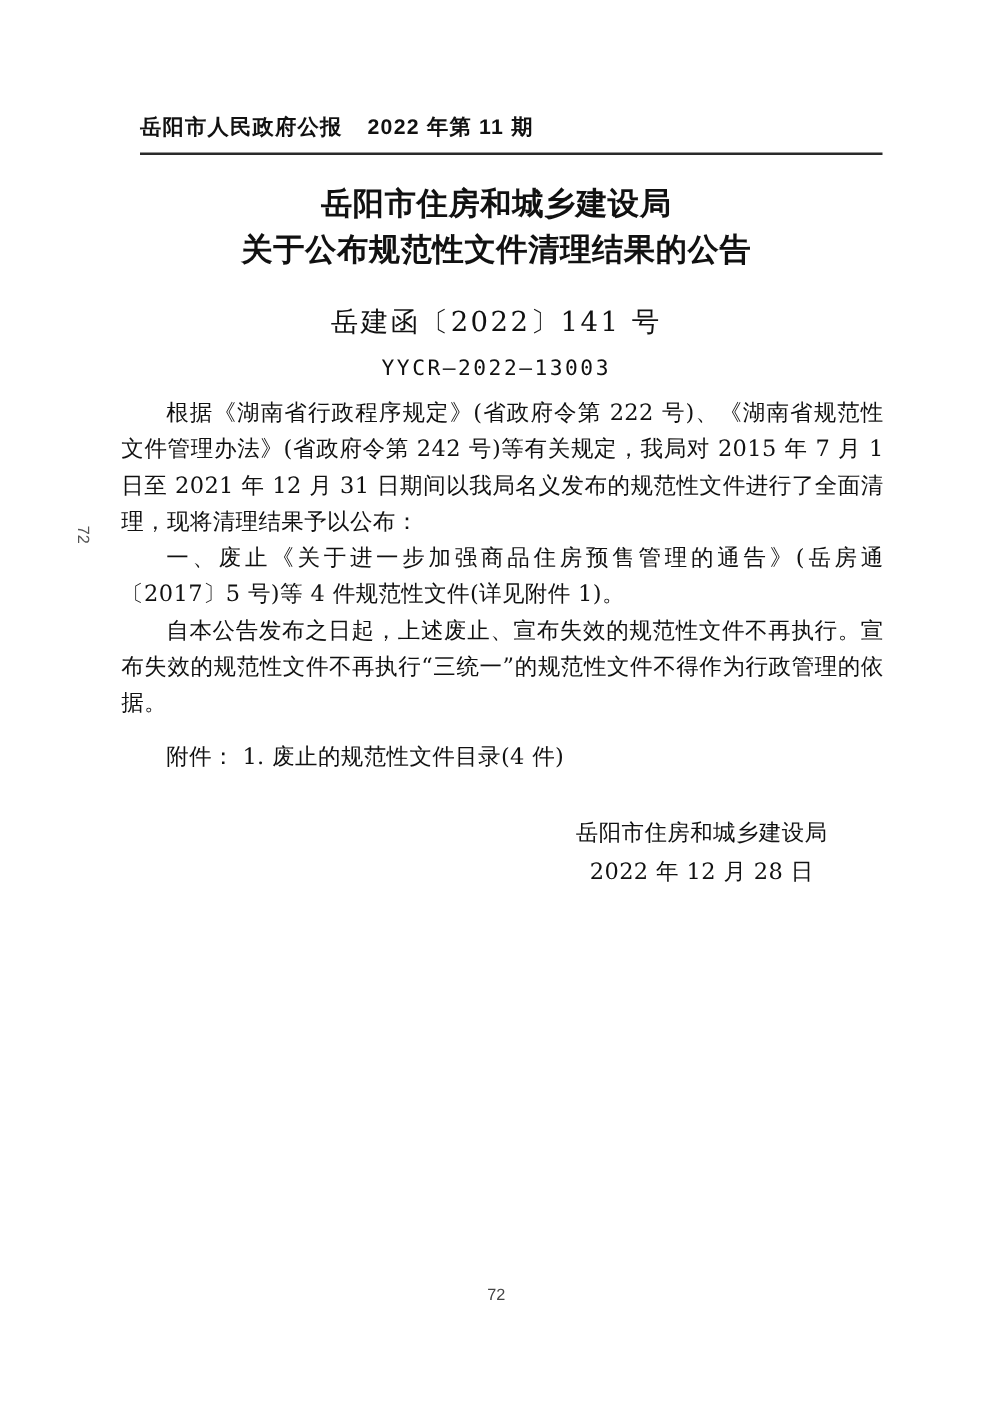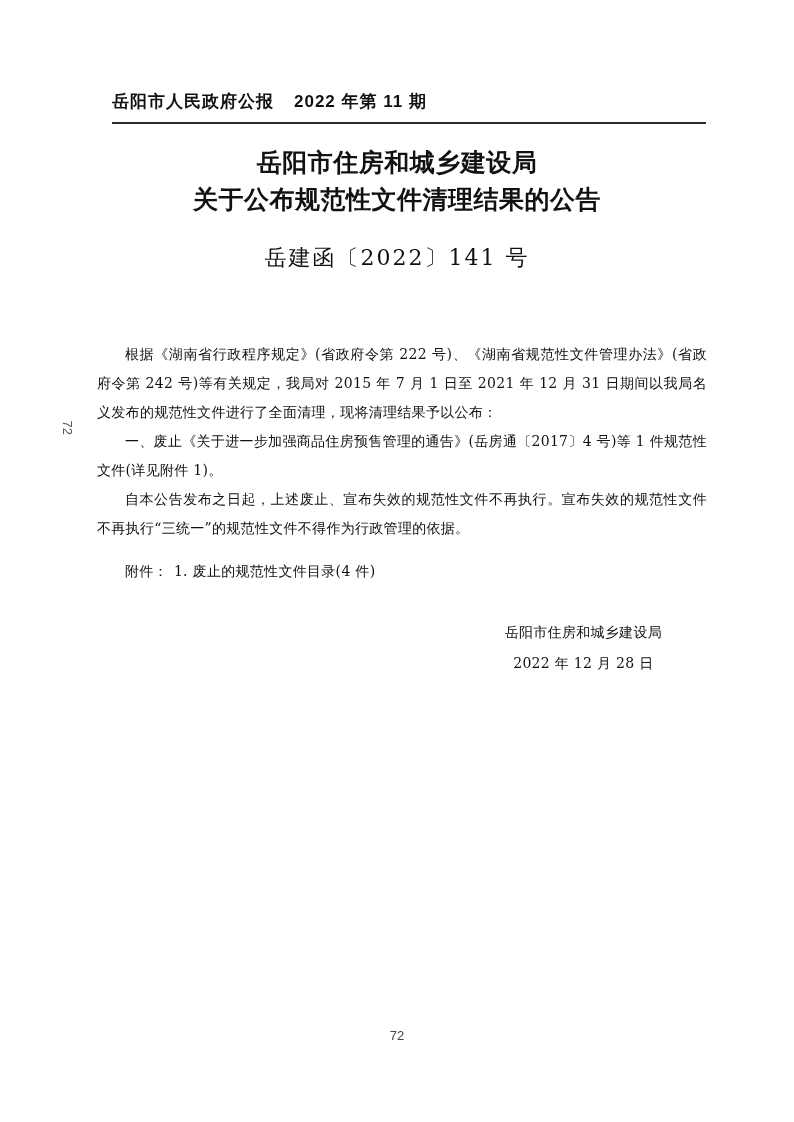--- a/index.html
+++ b/index.html
@@ -44,23 +44,23 @@
   .doc-code{
     position:absolute;
     left:0;right:0;top:285px;
     text-align:center;
     font-family:"DejaVu Sans Mono","Liberation Mono",monospace;
     font-size:17px;
     letter-spacing:2px;
   }
   .body-text{
     position:absolute;
-    left:97px;top:340px;
+    left:97px;top:316px;
     width:610px;
-    font-size:14px;
+    font-size:18px;
     line-height:29px;
     text-align:justify;
     letter-spacing:0.3px;
   }
   .body-text p{margin:0;text-indent:2em;}
   .attachments{
     margin-top:14px;
     display:flex;
     align-items:flex-end;
   }
@@ -110,24 +110,25 @@
     <span>岳阳市人民政府公报</span><span class="issue">2022 年第 11 期</span>
   </div>
 
   <div class="doc-title">
     <div>岳阳市住房和城乡建设局</div>
     <div>关于公布规范性文件清理结果的公告</div>
   </div>
 
   <div class="doc-number">岳建函〔2022〕141 号</div>
 
+  <div class="doc-code">YYCR—2022—13003</div>
 
   <div class="body-text">
     <p>根据《湖南省行政程序规定》(省政府令第 222 号)、《湖南省规范性文件管理办法》(省政府令第 242 号)等有关规定，我局对 2015 年 7 月 1 日至 2021 年 12 月 31 日期间以我局名义发布的规范性文件进行了全面清理，现将清理结果予以公布：</p>
-    <p>一、废止《关于进一步加强商品住房预售管理的通告》(岳房通〔2017〕4 号)等 1 件规范性文件(详见附件 1)。</p>
+    <p>一、废止《关于进一步加强商品住房预售管理的通告》(岳房通〔2017〕5 号)等 4 件规范性文件(详见附件 1)。</p>
     <p>自本公告发布之日起，上述废止、宣布失效的规范性文件不再执行。宣布失效的规范性文件不再执行“三统一”的规范性文件不得作为行政管理的依据。</p>
 
     <div class="attachments">
       <span class="att-label">附件：</span>
       <div class="att-items">
         <div class="att-item">1. 废止的规范性文件目录(4 件)</div>
       </div>
     </div>
 
     <div class="signature">

